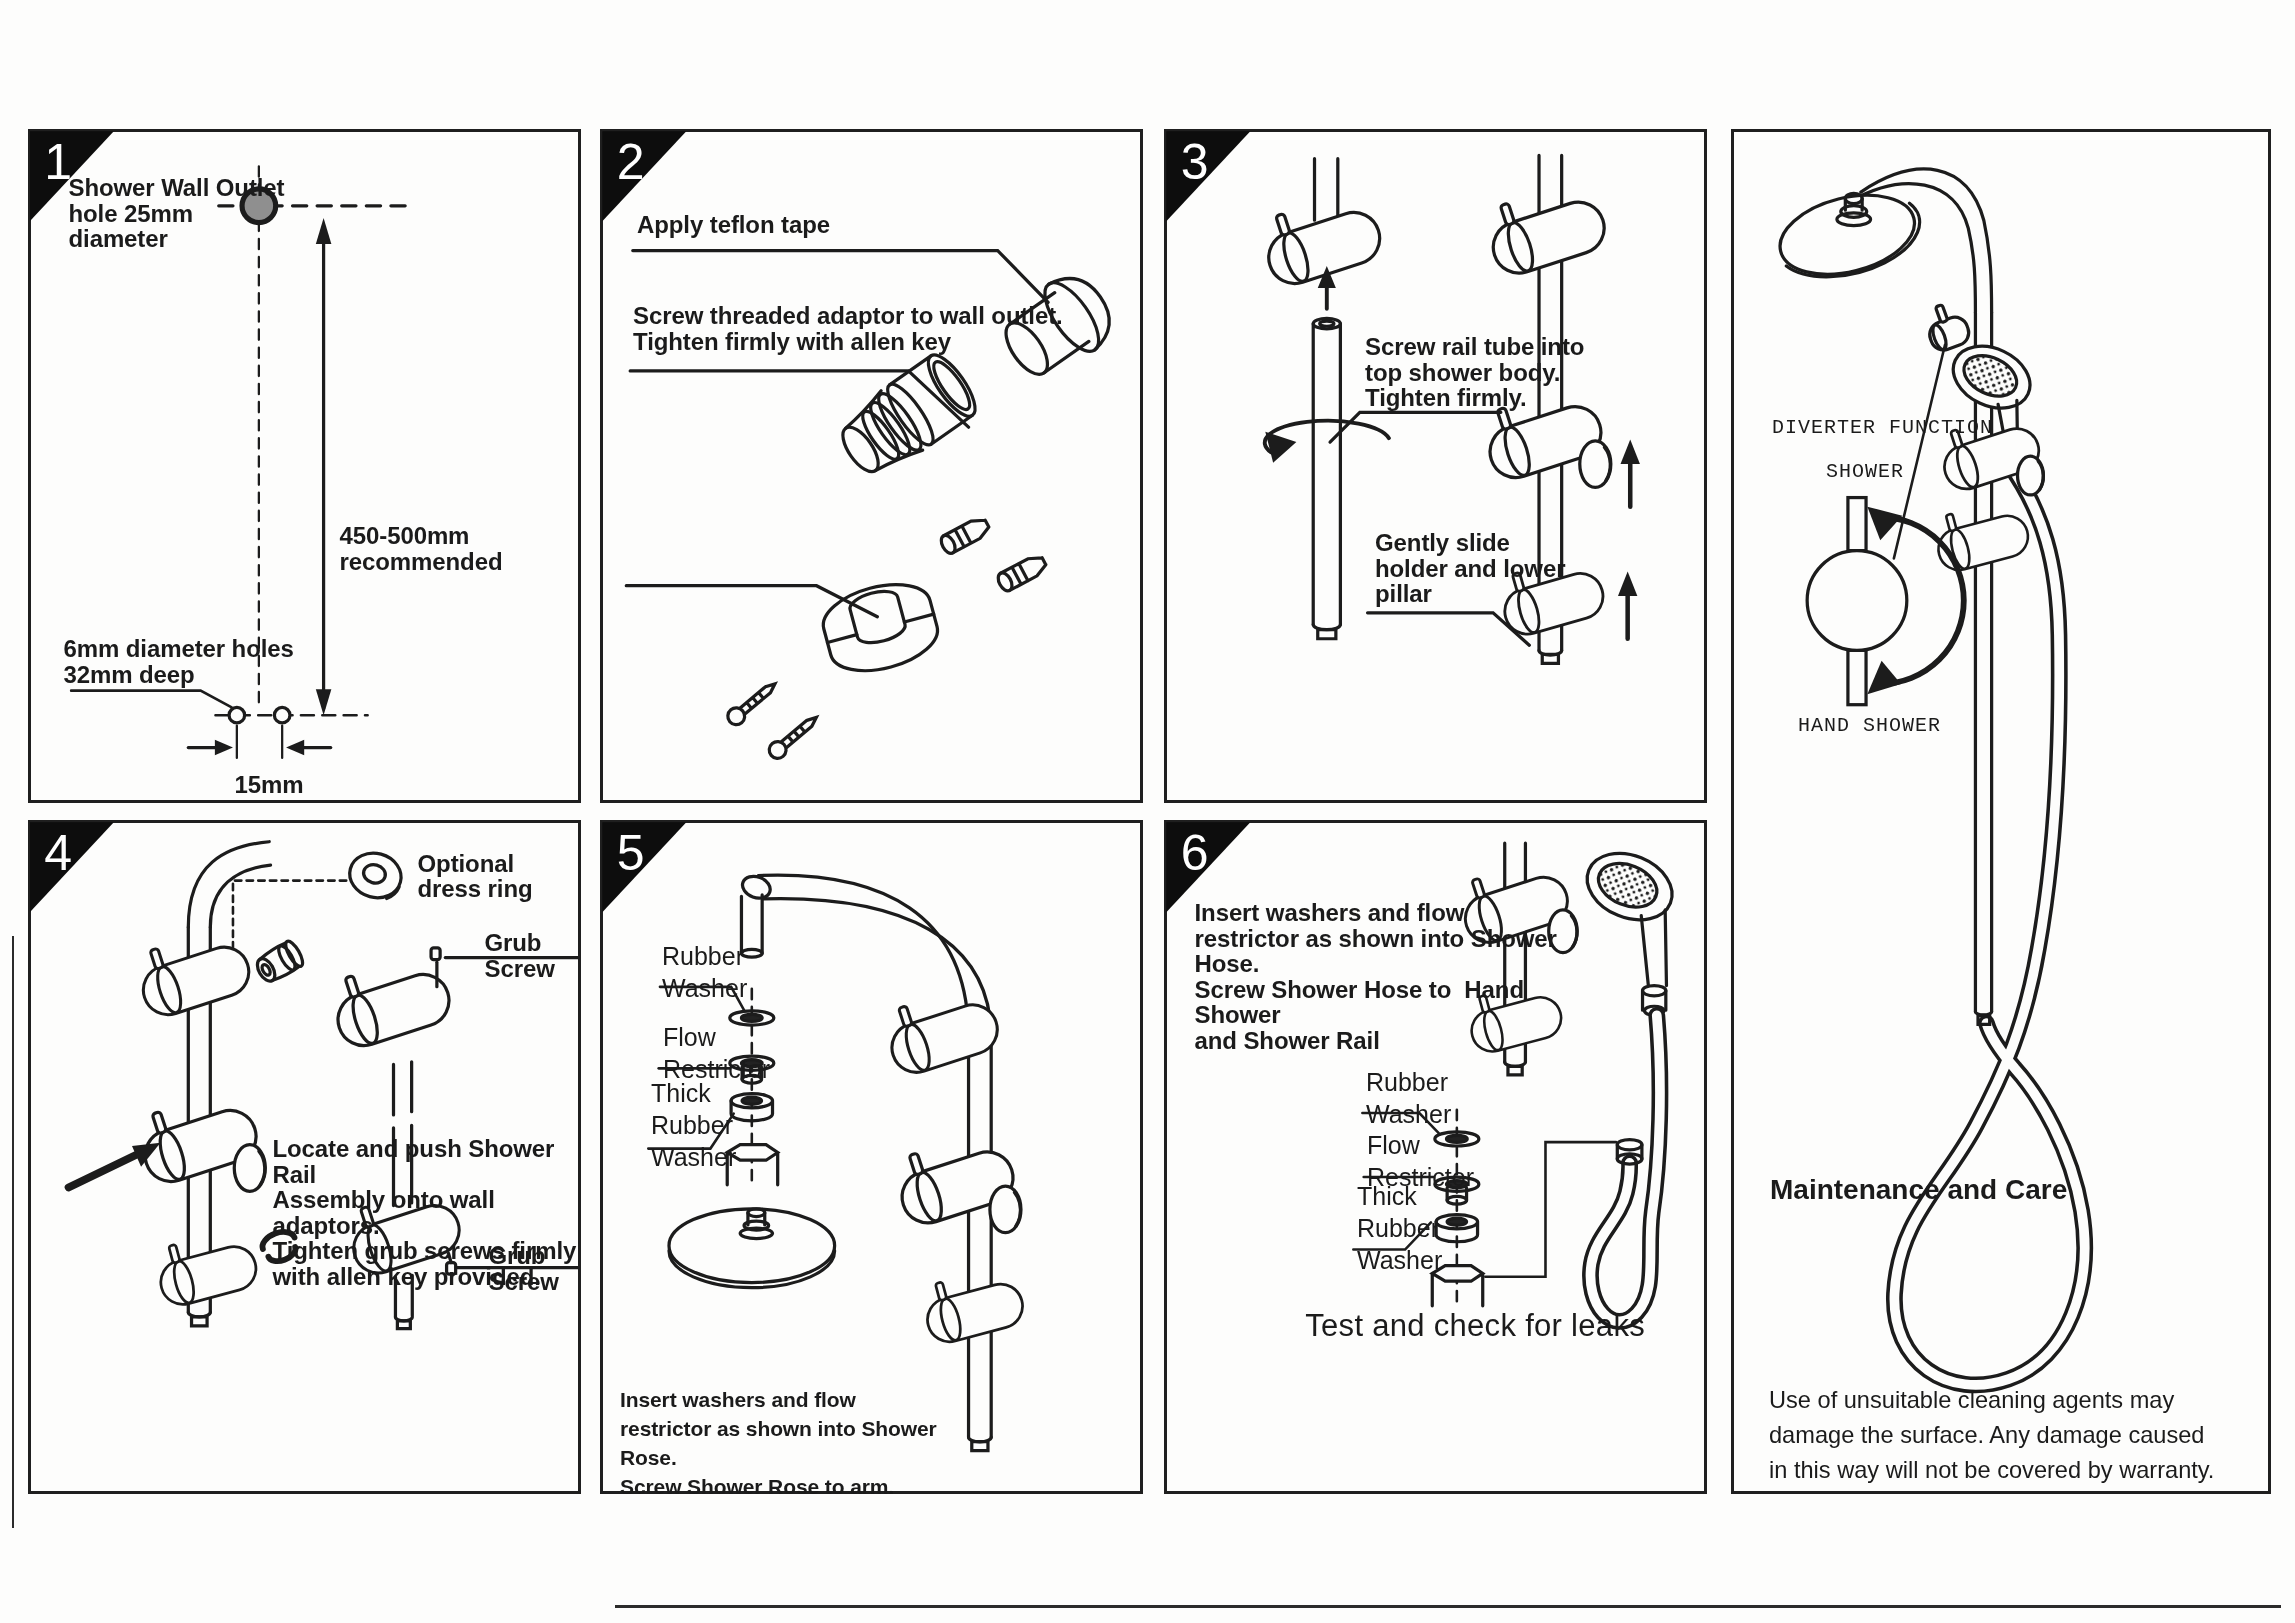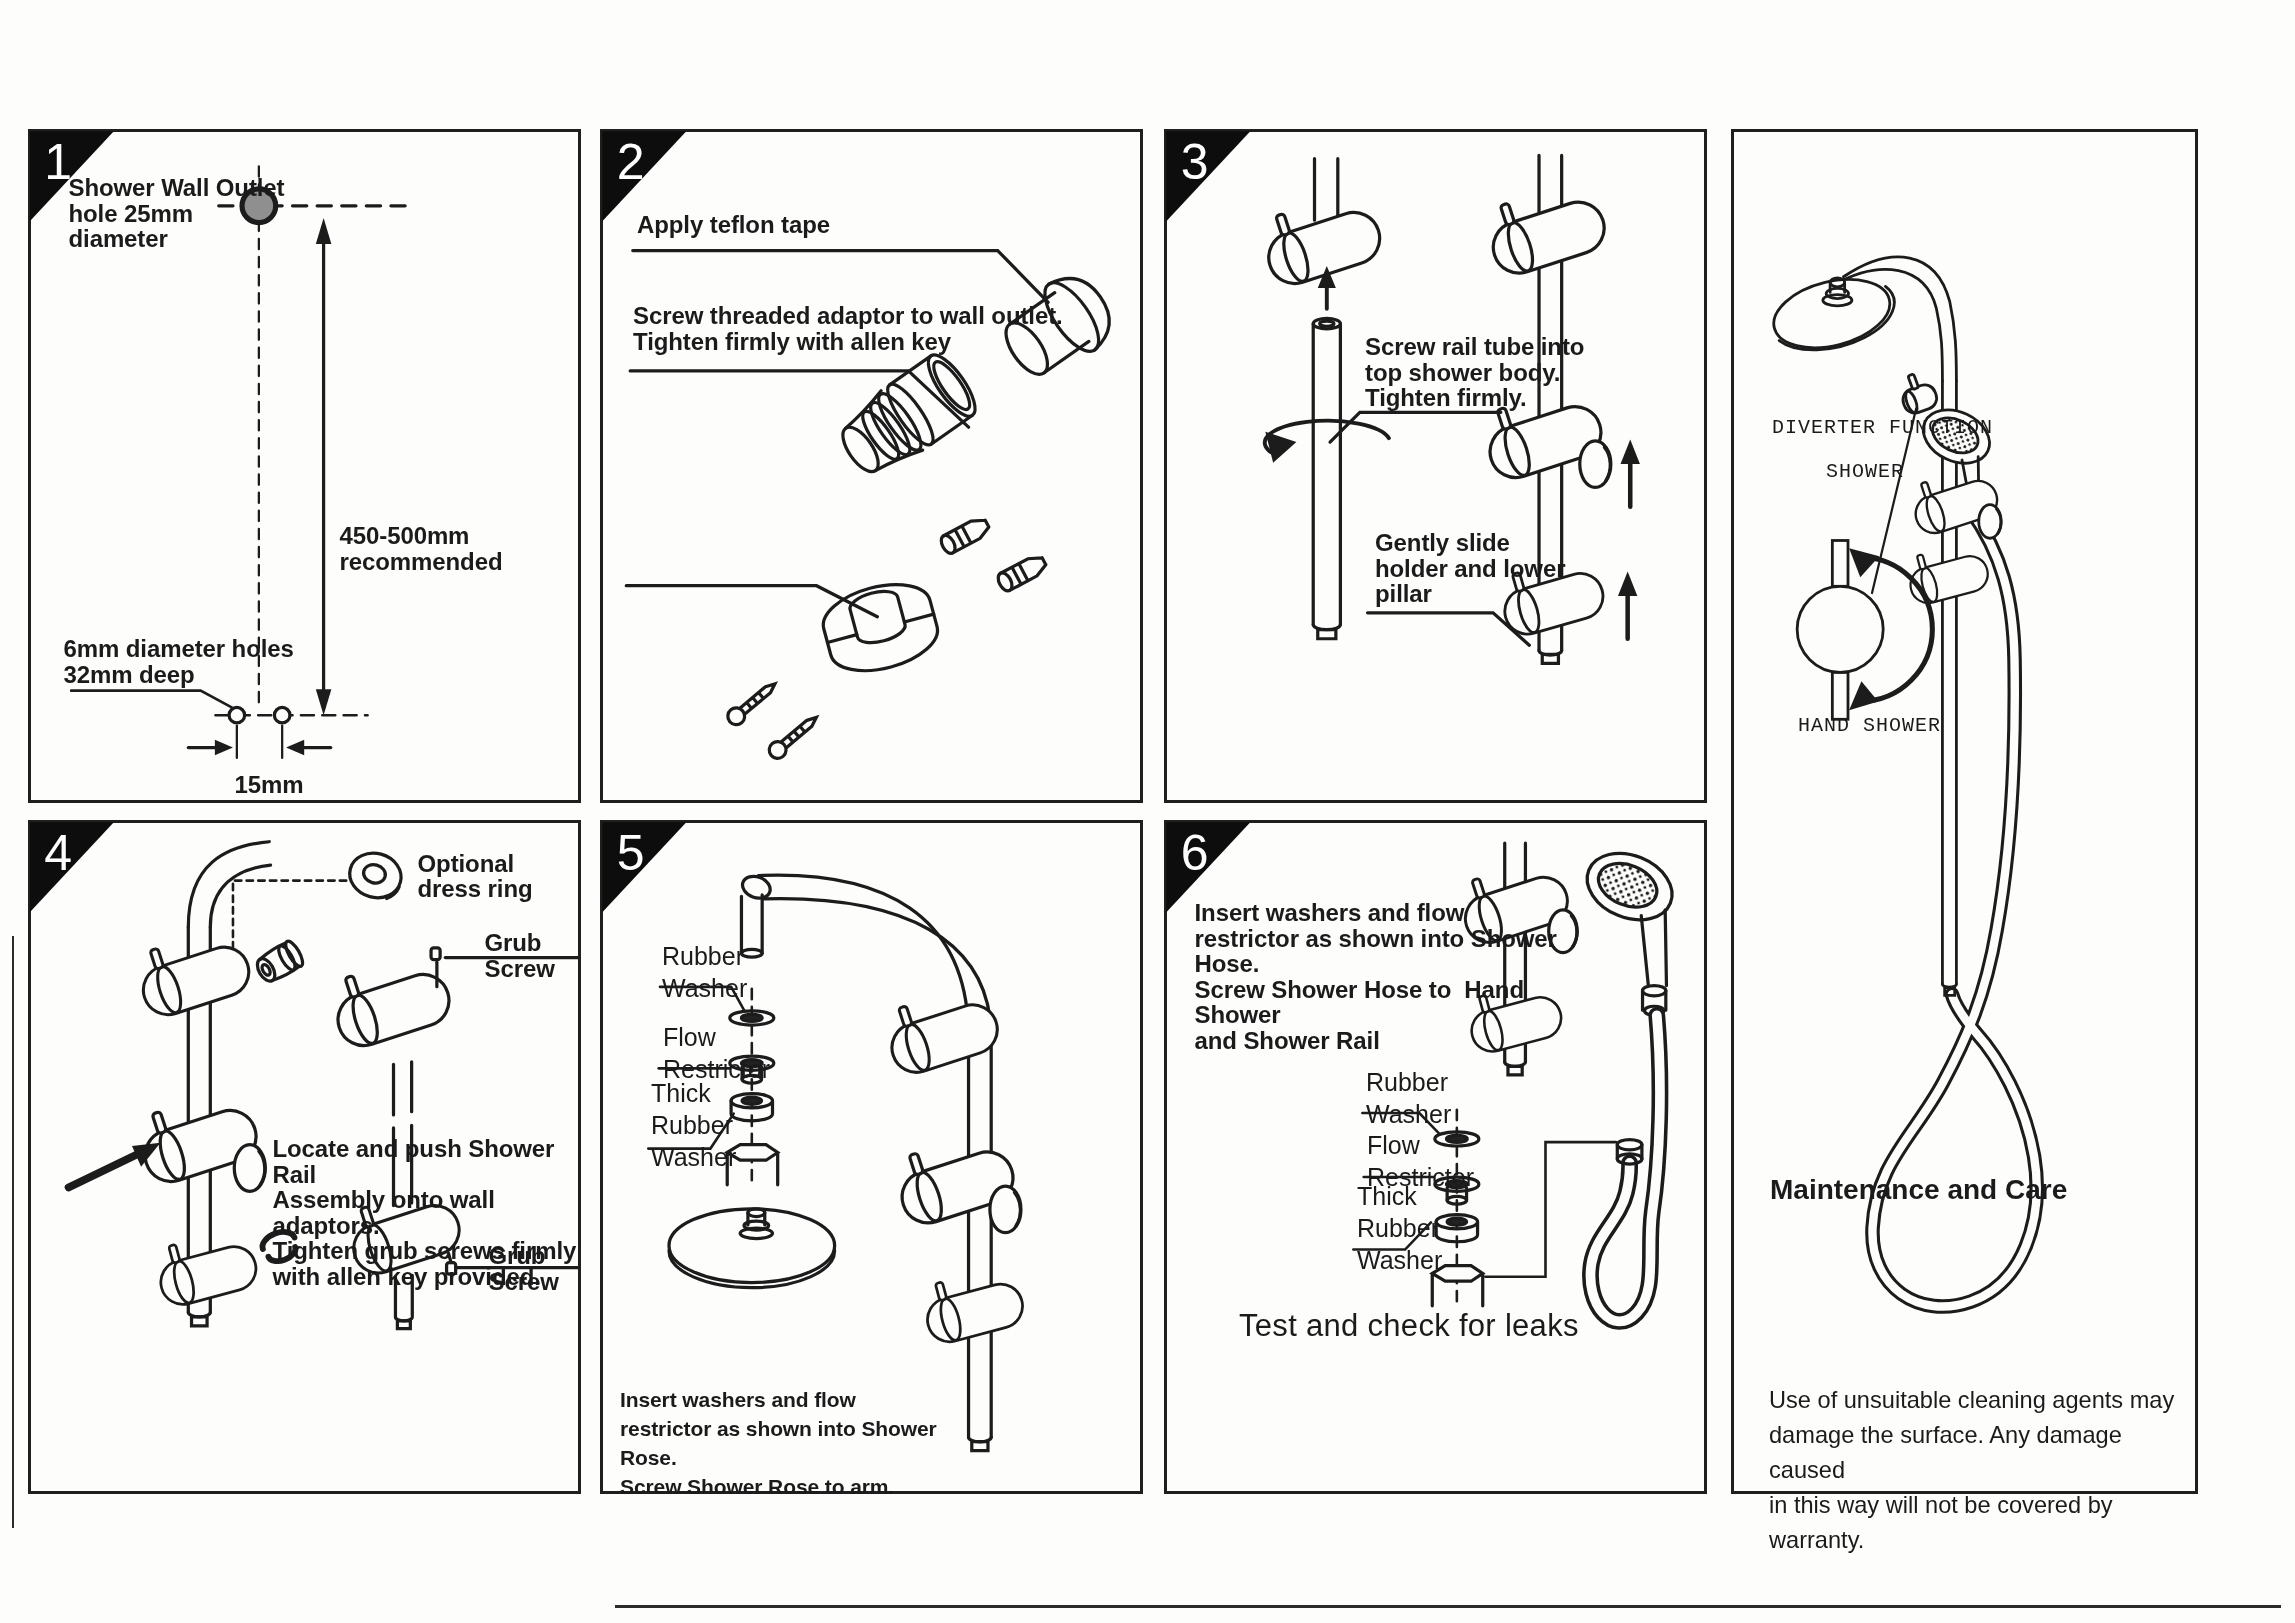--- a/index.html
+++ b/index.html
@@ -338,24 +338,24 @@
 Screw Shower Hose to  Hand
 Shower
 and Shower Rail</div>
   <div class="lbl" style="left:199px;top:243px">Rubber
 Washer</div>
   <div class="lbl" style="left:200px;top:306px">Flow
 Restrictor</div>
   <div class="lbl" style="left:190px;top:357px">Thick
 Rubber
 Washer</div>
-  <div class="t big" style="left:72px;top:484px;width:406px;text-align:left">Test and check for leaks</div>
-</div>
-
-<div class="panel" style="left:1731px;top:129px;width:467px;height:1365px">
+  <div class="t big" style="left:72px;top:484px;width:406px;text-align:right">Test and check for leaks</div>
+</div>
+
+<div class="panel" style="left:1731px;top:129px;width:540px;height:1365px">
   <svg class="art" viewBox="0 0 825 2086" stroke="#1c1c1c" fill="none" stroke-width="5" stroke-linecap="round">
 
     <path d="M424,505 C478,580 500,660 502,770 C505,950 494,1120 470,1255 C450,1372 417,1448 374,1528 C324,1622 254,1672 248,1788 C243,1895 332,1952 424,1920 C516,1888 556,1775 537,1660 C521,1565 472,1482 434,1440 C412,1414 396,1392 390,1370" stroke-width="26"></path>
     <path d="M424,505 C478,580 500,660 502,770 C505,950 494,1120 470,1255 C450,1372 417,1448 374,1528 C324,1622 254,1672 248,1788 C243,1895 332,1952 424,1920 C516,1888 556,1775 537,1660 C521,1565 472,1482 434,1440 C412,1414 396,1392 390,1370" stroke="#fdfdfc" stroke-width="15"></path>
 
     <path d="M373,272 V1352 M398,272 V1352" fill="#fdfdfc"></path>
     <path d="M373,1352 A12,5 0 0 0 398,1352"></path>
       <path d="M377,1358 h18 v14 h-18 Z"></path>
 
     <path d="M196,86 C282,28 362,40 386,130 C397,182 398,220 398,272" fill="#fdfdfc"></path>

